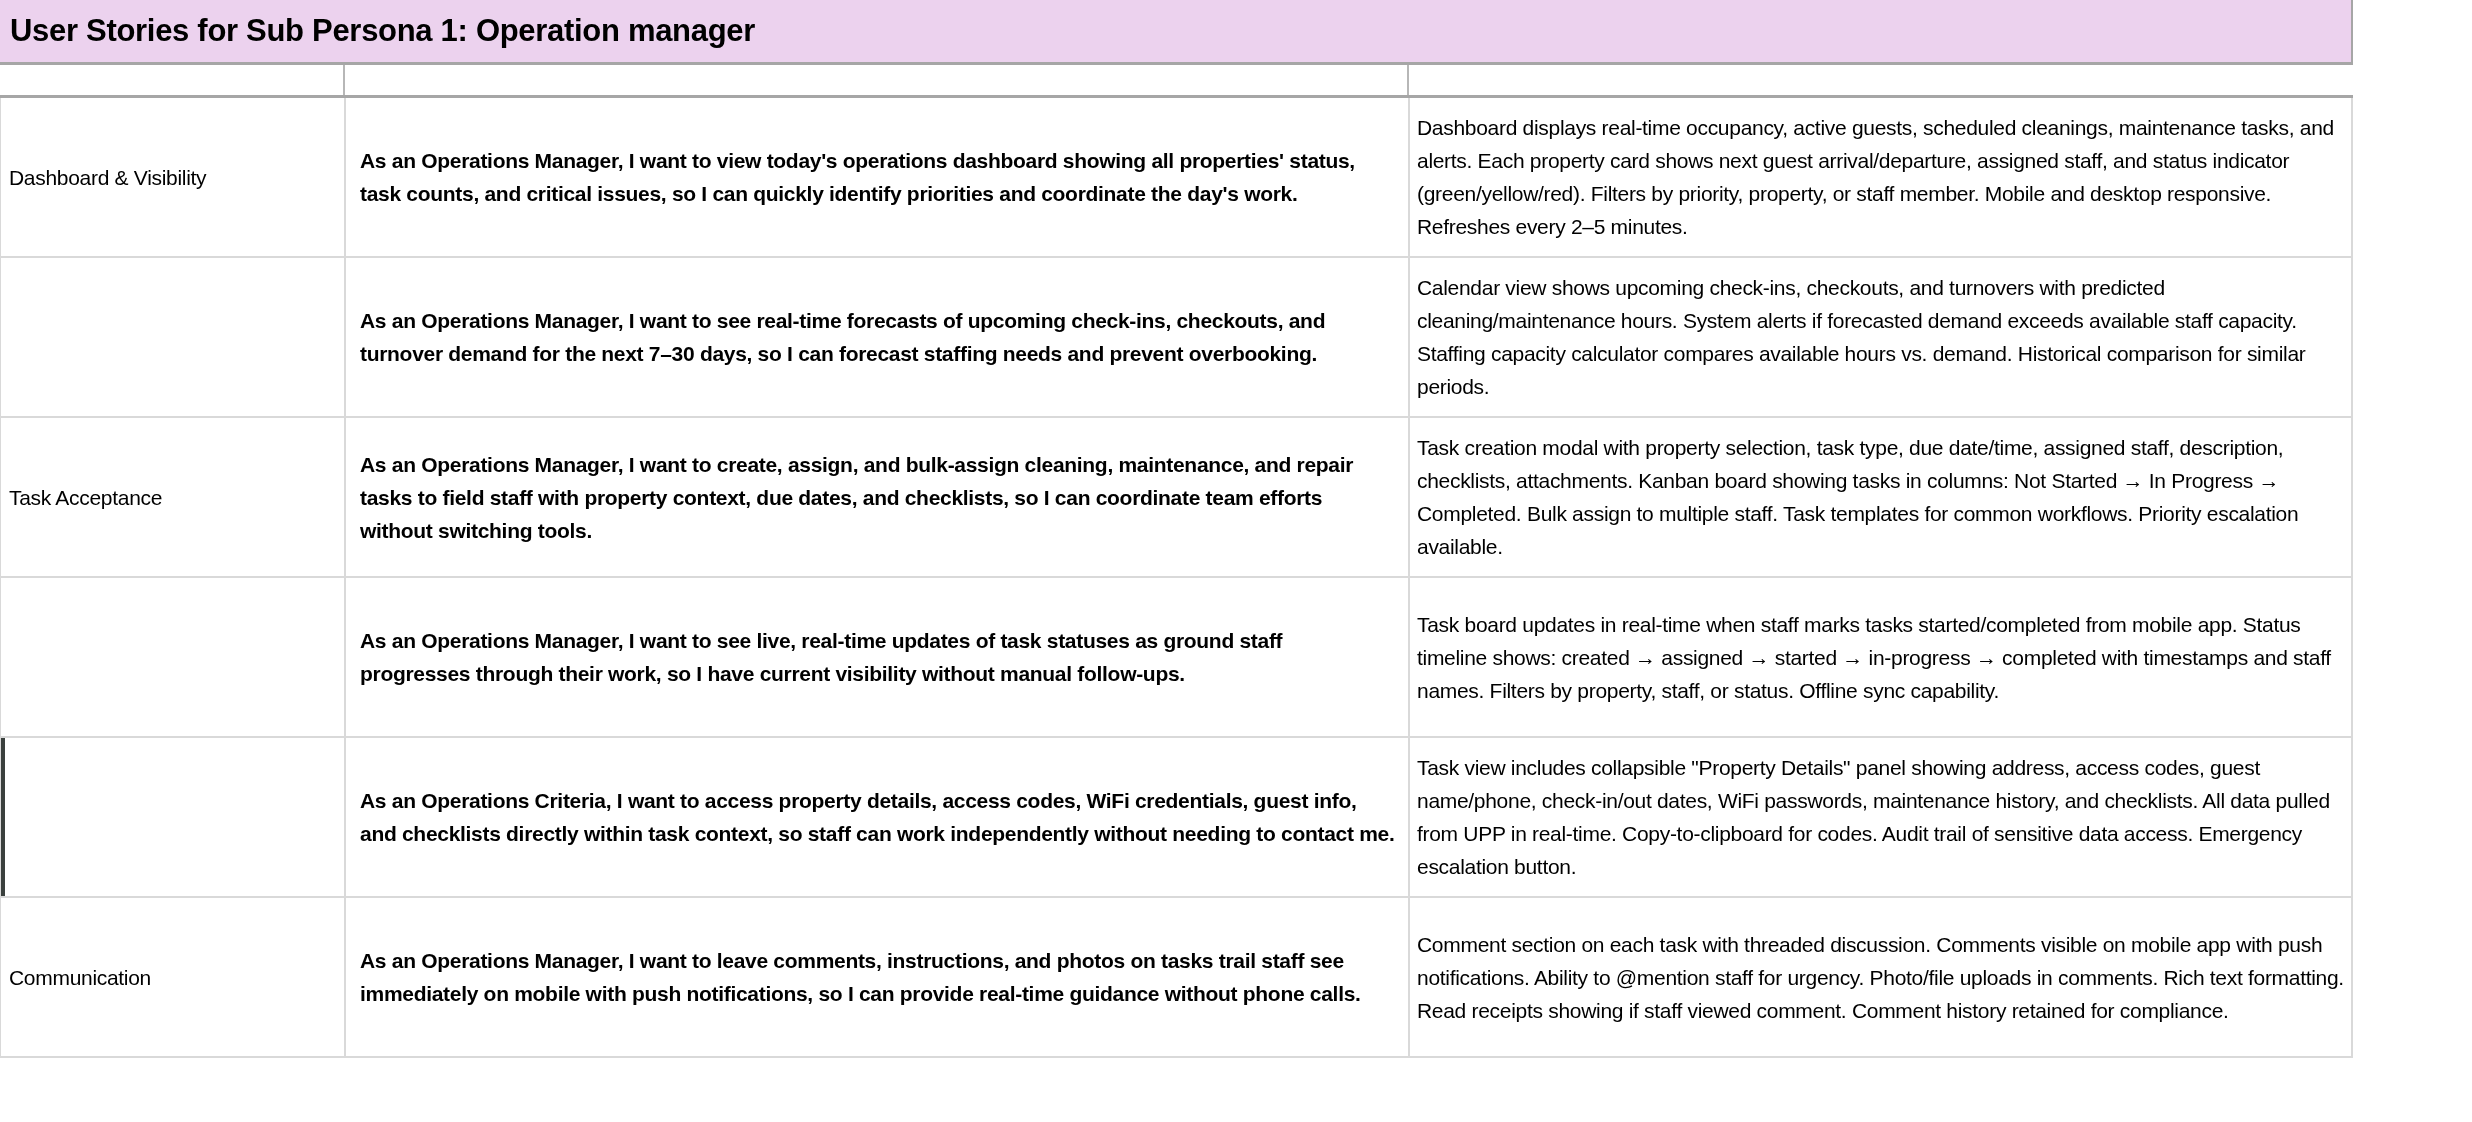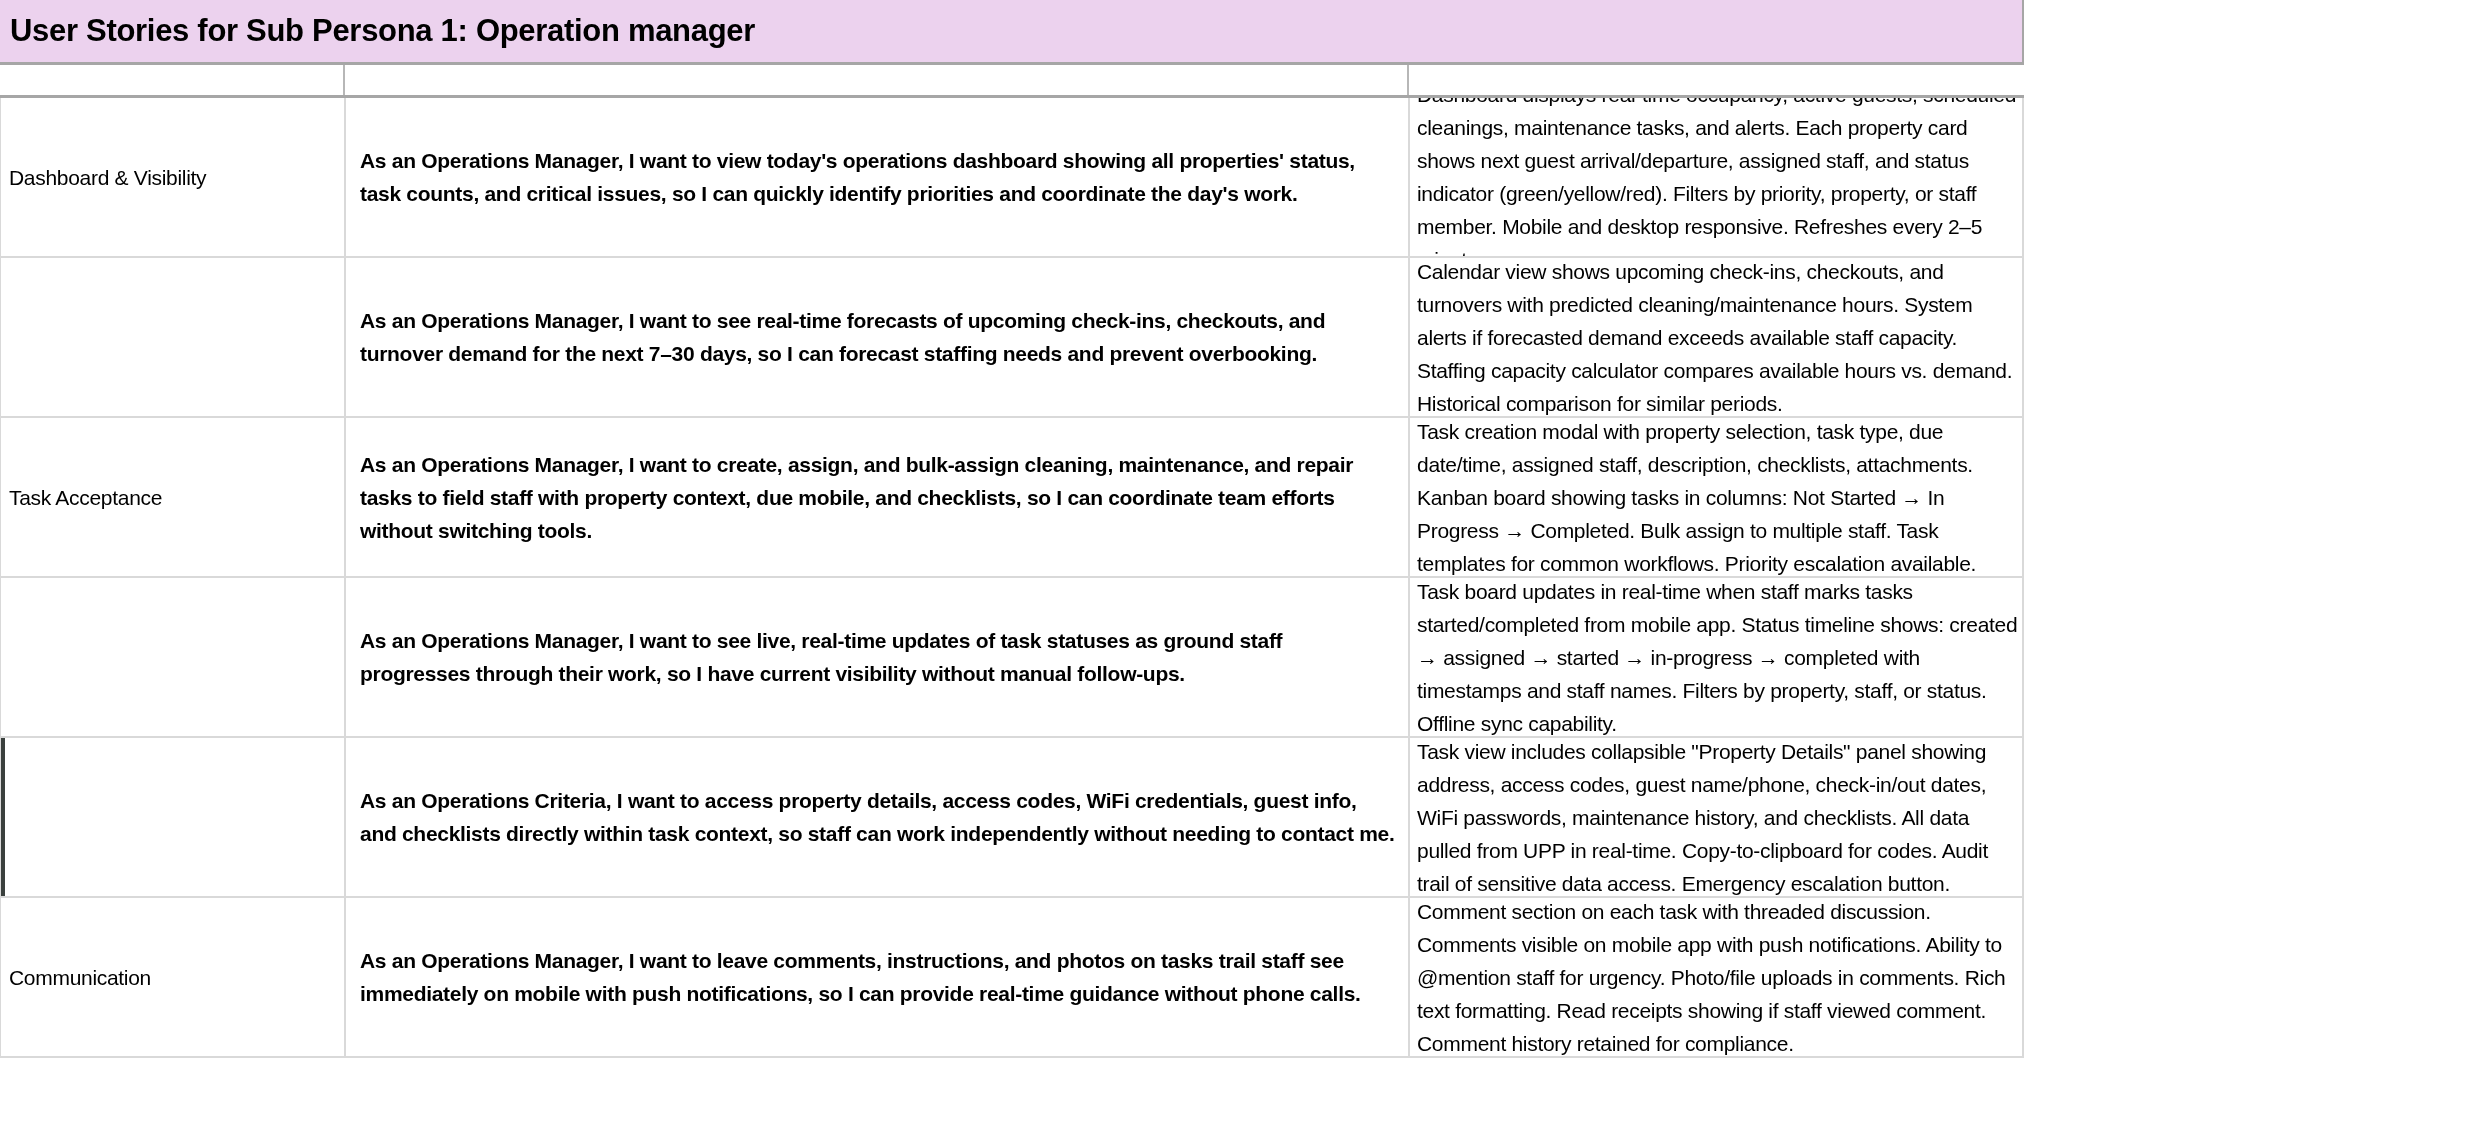--- a/index.html
+++ b/index.html
@@ -4,21 +4,21 @@
 <style>
   html, body {
     margin: 0;
     padding: 0;
     background: #ffffff;
     font-family: "Liberation Sans", sans-serif;
     color: #000000;
   }
   .sheet {
     position: relative;
-    width: 2024px;
+    width: 2353px;
     height: 1122px;
     background: #ffffff;
     box-sizing: border-box;
   }
   
   .title-bar {
     box-sizing: border-box;
     height: 65px;
     background: var(--title-bg, #ecd2ee);
     border-bottom: 3px solid var(--strong-border, #a6a6a6);
@@ -142,21 +142,21 @@
     <div class="cell ac">
       <span>Calendar view shows upcoming check-ins, checkouts, and turnovers with predicted cleaning/maintenance hours. System alerts if forecasted demand exceeds available staff capacity. Staffing capacity calculator compares available hours vs. demand. Historical comparison for similar periods.</span>
     </div>
   </div>
 
   <div class="row">
     <div class="cell cat">
       <span>Task Acceptance</span>
     </div>
     <div class="cell story">
-      <span>As an Operations Manager, I want to create, assign, and bulk-assign cleaning, maintenance, and repair tasks to field staff with property context, due mobile, and checklists, so I can coordinate team efforts without switching tools.</span>
+      <span>As an Operations Manager, I want to create, assign, and bulk-assign cleaning, maintenance, and repair tasks to field staff with property context, due dates, and checklists, so I can coordinate team efforts without switching tools.</span>
     </div>
     <div class="cell ac">
       <span>Task creation modal with property selection, task type, due date/time, assigned staff, description, checklists, attachments. Kanban board showing tasks in columns: Not Started → In Progress → Completed. Bulk assign to multiple staff. Task templates for common workflows. Priority escalation available.</span>
     </div>
   </div>
 
   <div class="row">
     <div class="cell cat">
       <span></span>
     </div>

